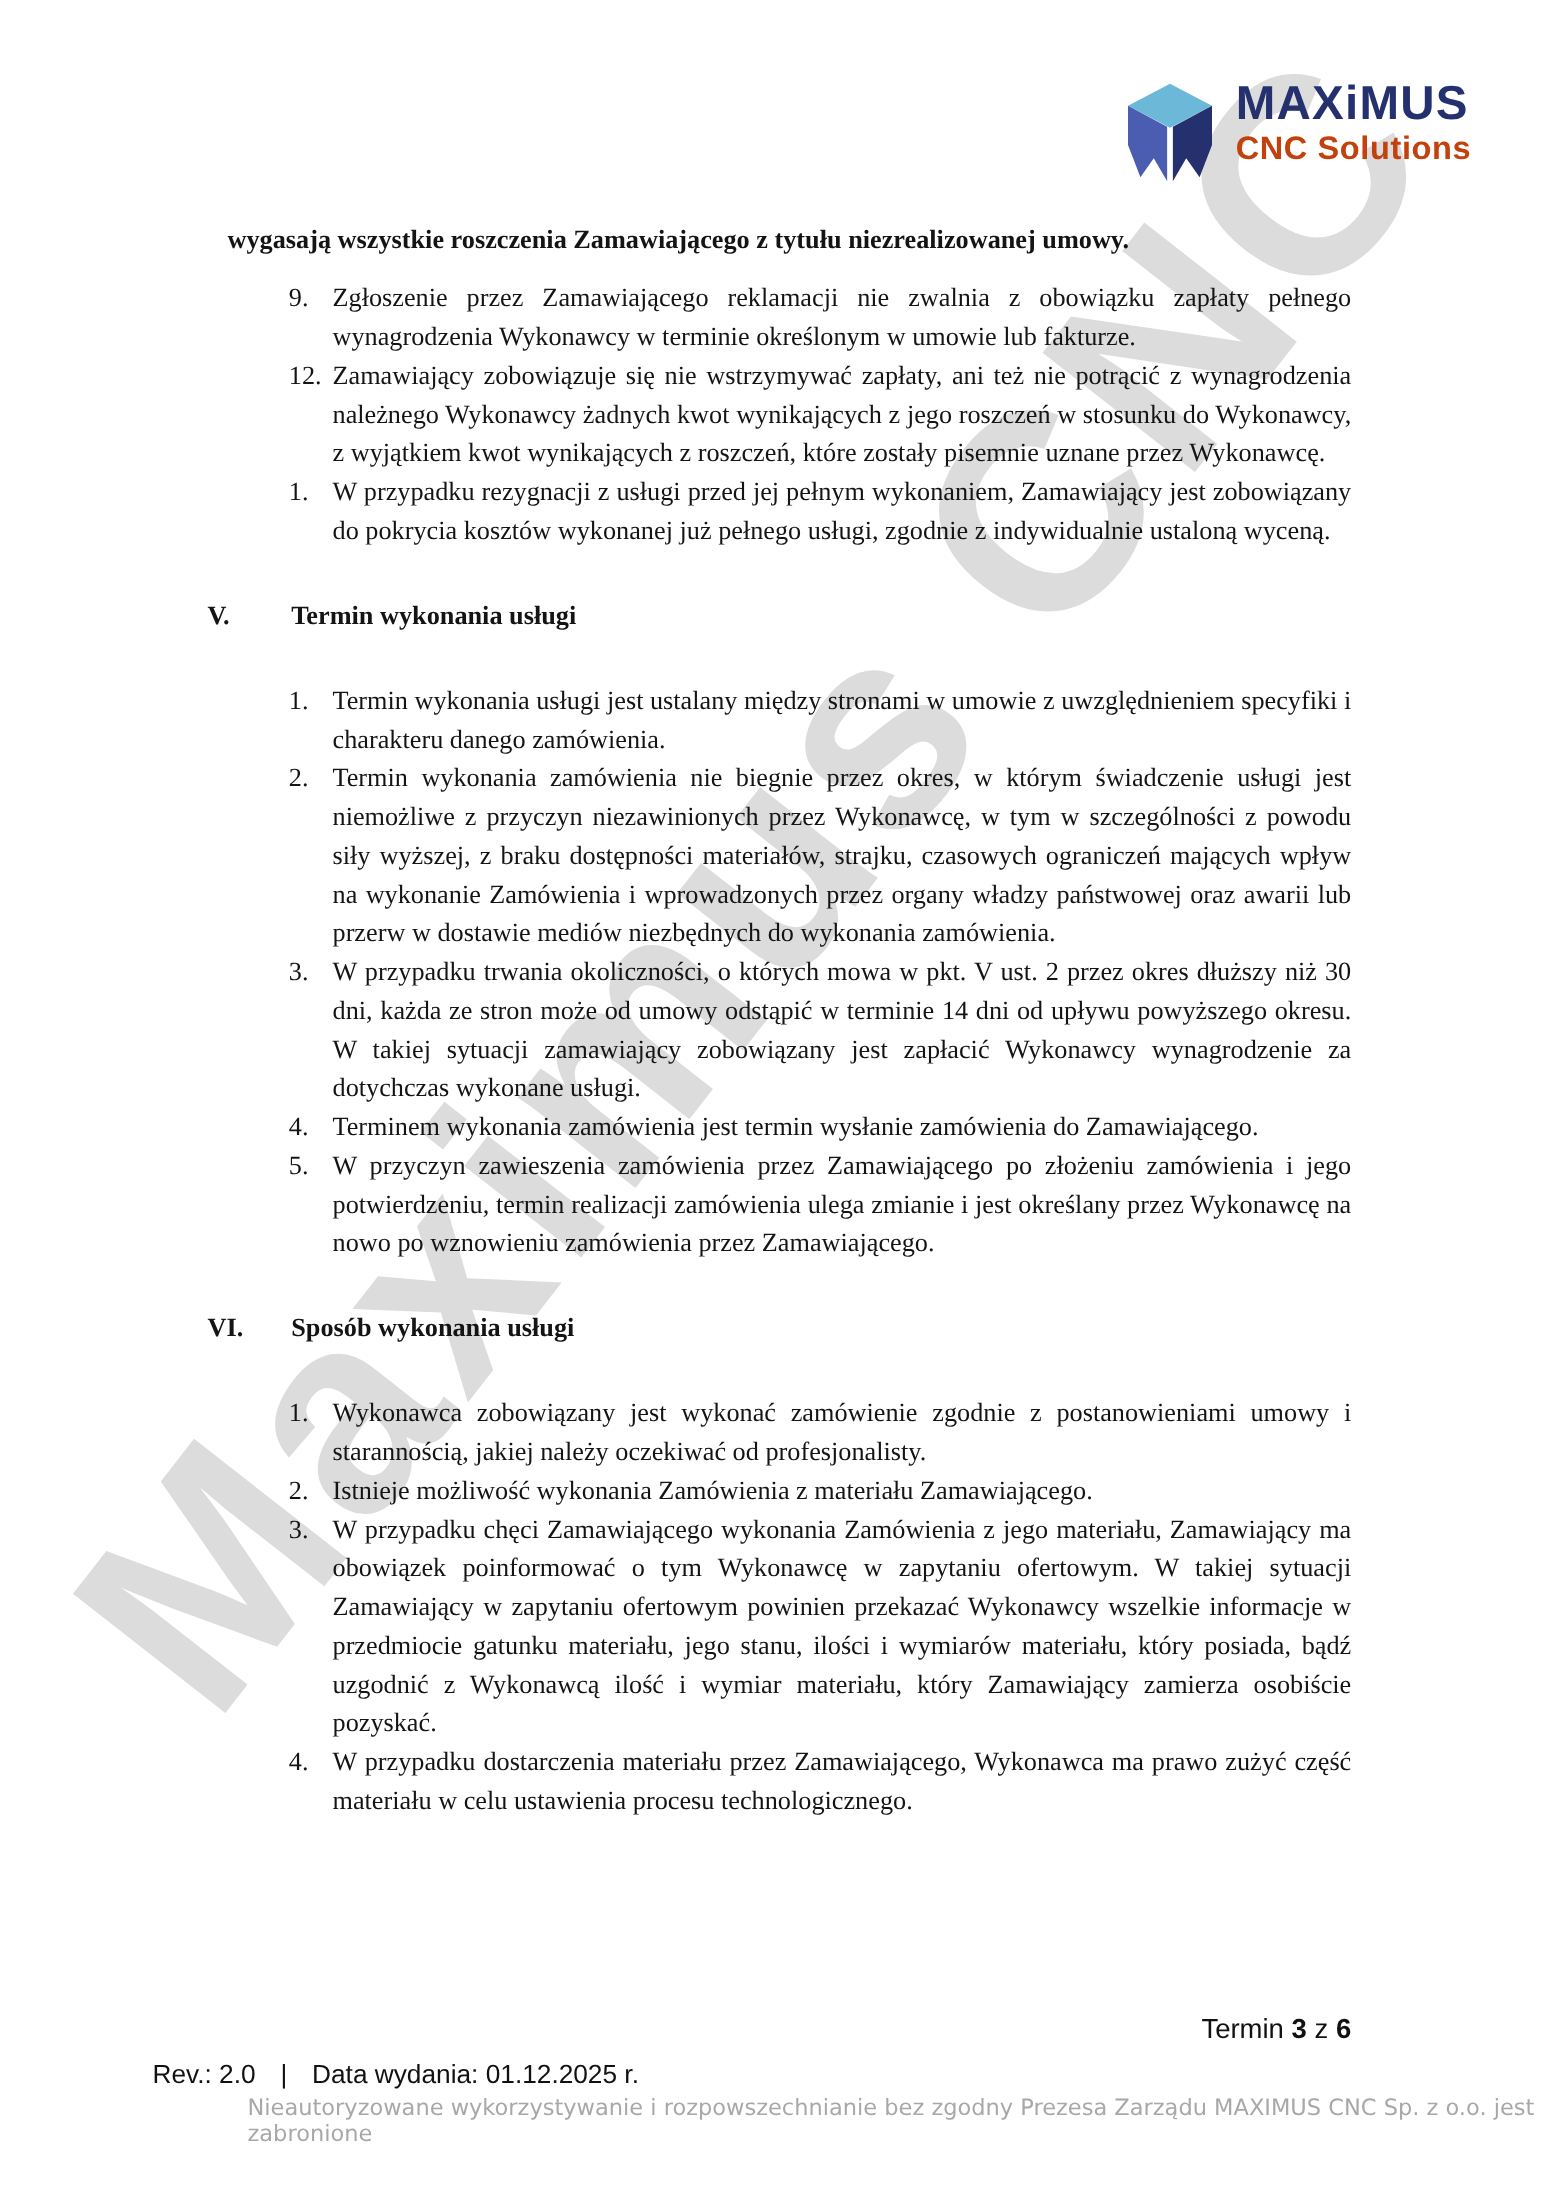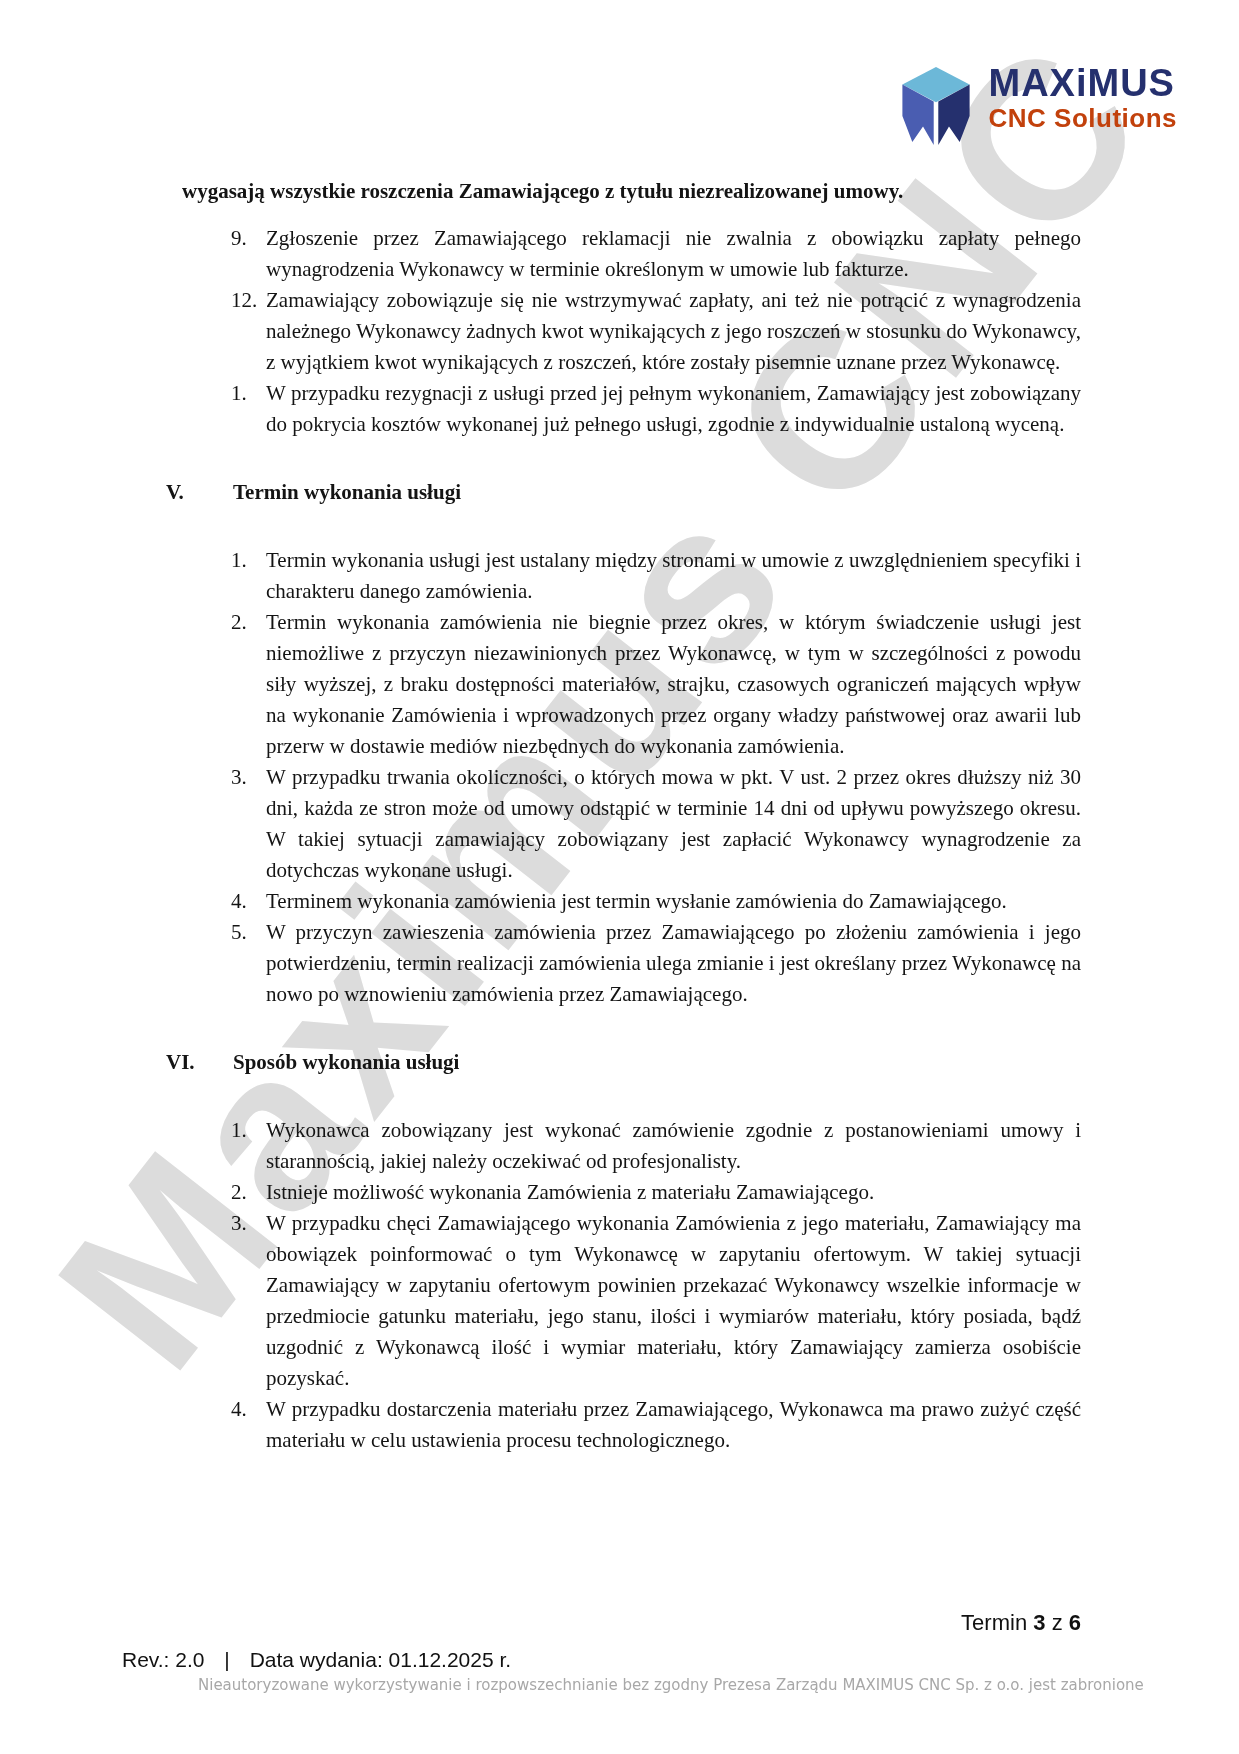--- a/index.html
+++ b/index.html
@@ -84,21 +84,21 @@
     left:122px; top:1648px;
     font-family:"Liberation Sans", sans-serif;
     font-size:21px; color:#111;
     z-index:1;
   }
   .footer-rev .sep { margin:0 14px; }
   .footer-disclaimer {
     position:absolute;
     left:198px; top:1676px;
     font-family:"DejaVu Sans", sans-serif;
-    font-size:15px; color:#a8a8a8;
+    font-size:18px; color:#a8a8a8;
     z-index:1;
   }
 </style>
 </head>
 <body>
 
 <div class="page">
 
   <div class="watermark">Maximus CNC</div>
 

